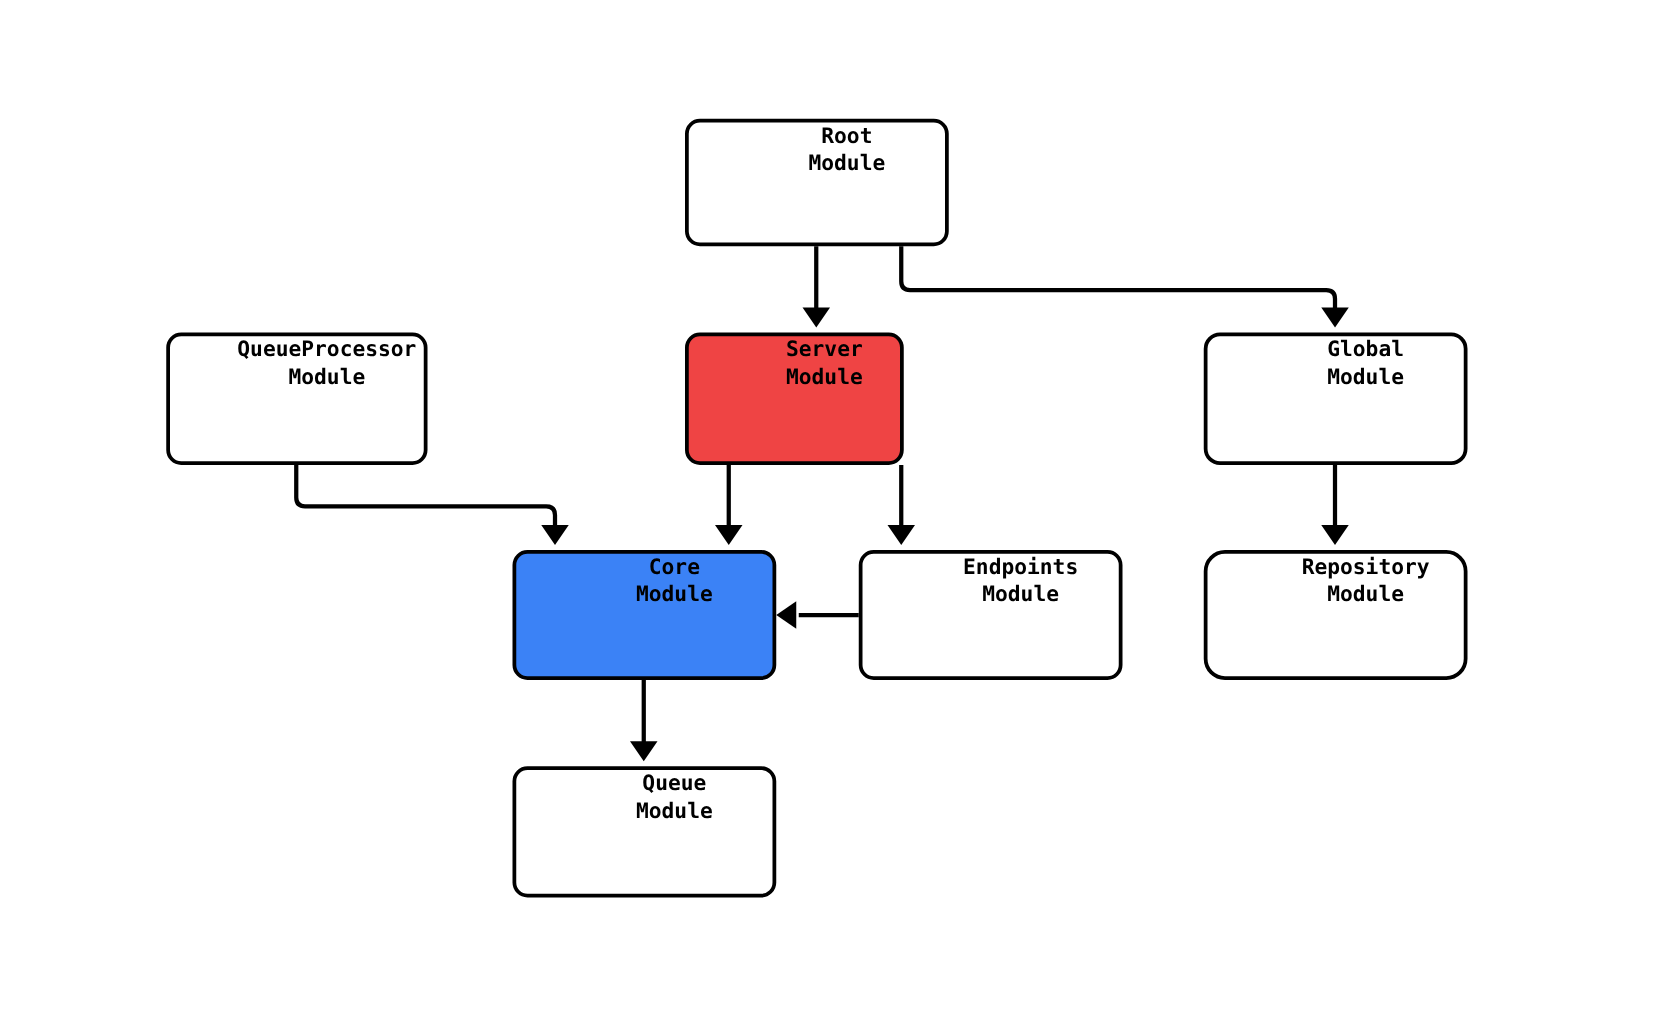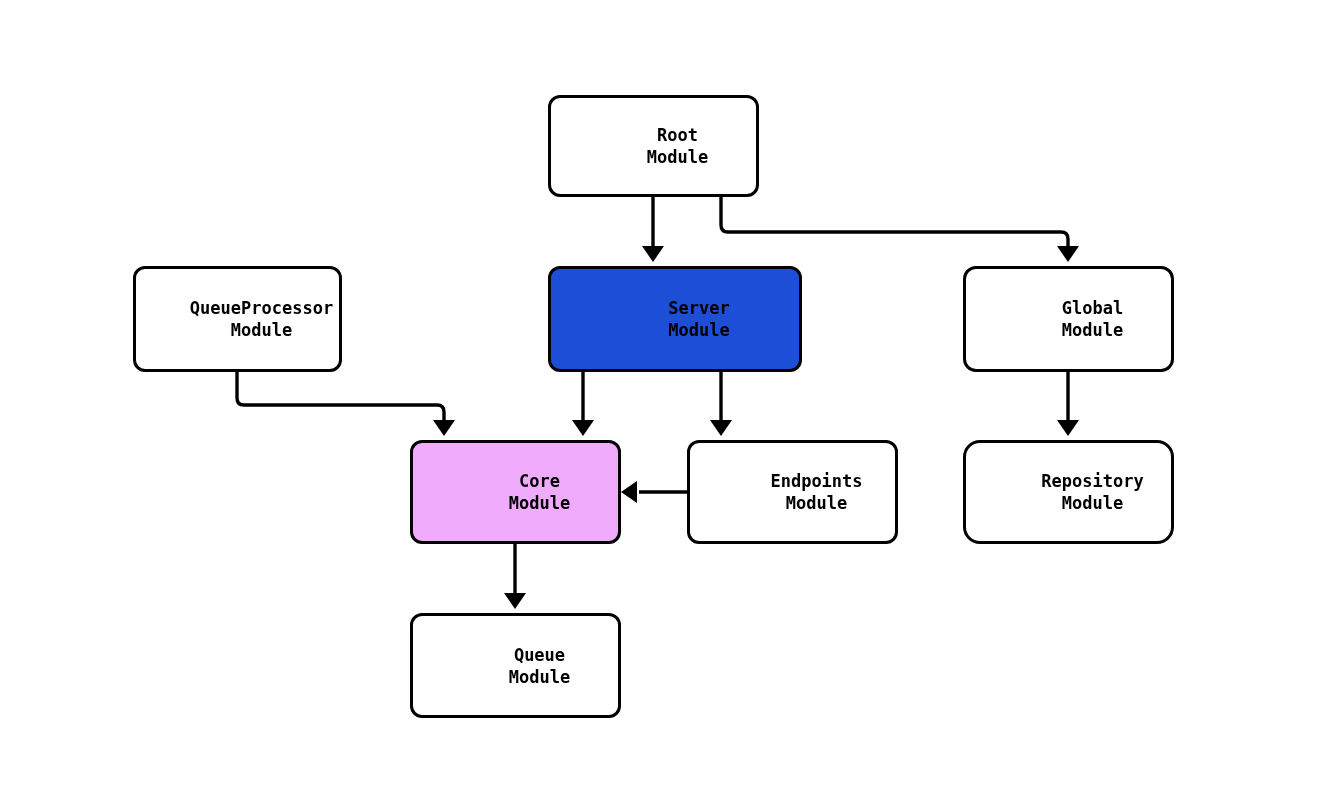--- a/index.html
+++ b/index.html
@@ -24,21 +24,21 @@
     height: 809px;
     pointer-events: none;
   }
   .node {
     position: absolute;
     box-sizing: border-box;
     background: #ffffff;
     border: 3px solid #000000;
     border-radius: 12px;
     display: flex;
-    align-items: center;
+    align-items: flex-start;
     justify-content: center;
     text-align: center;
     z-index: 2;
     padding-left: 48px;
   }
   .node-label {
     font-family: "DejaVu Sans Mono", "Liberation Mono", monospace;
     font-size: 17px;
     font-weight: bold;
     line-height: 22px;
@@ -90,31 +90,31 @@
   <div class="node" style="left: 548px; top: 95px; width: 211px; height: 102px; border-color: rgb(0, 0, 0); background: rgb(255, 255, 255);">
     <span class="node-label">Root
 Module</span>
   </div>
 
   <div class="node" style="left: 133px; top: 266px; width: 209px; height: 106px; border-color: rgb(0, 0, 0); background: rgb(255, 255, 255);">
     <span class="node-label">QueueProcessor
 Module</span>
   </div>
 
-  <div class="node" style="left: 548px; top: 266px; width: 254px; height: 106px; border-color: rgb(0, 0, 0); background: #1d4ed8;">
+  <div class="node" style="left: 548px; top: 266px; width: 175px; height: 106px; border-color: rgb(0, 0, 0); background: #ef4444;">
     <span class="node-label">Server
 Module</span>
   </div>
 
   <div class="node" style="left: 963px; top: 266px; width: 211px; height: 106px; border-color: rgb(0, 0, 0); background: rgb(255, 255, 255); border-radius: 13px;">
     <span class="node-label">Global
 Module</span>
   </div>
 
-  <div class="node" style="left: 410px; top: 440px; width: 211px; height: 104px; border-color: rgb(0, 0, 0); background: #f0abfc;">
+  <div class="node" style="left: 410px; top: 440px; width: 211px; height: 104px; border-color: rgb(0, 0, 0); background: #3b82f6;">
     <span class="node-label">Core
 Module</span>
   </div>
 
   <div class="node" style="left: 687px; top: 440px; width: 211px; height: 104px; border-color: rgb(0, 0, 0); background: rgb(255, 255, 255);">
     <span class="node-label">Endpoints
 Module</span>
   </div>
 
   <div class="node" style="left: 963px; top: 440px; width: 211px; height: 104px; border-color: rgb(0, 0, 0); background: rgb(255, 255, 255); border-radius: 17px;">

